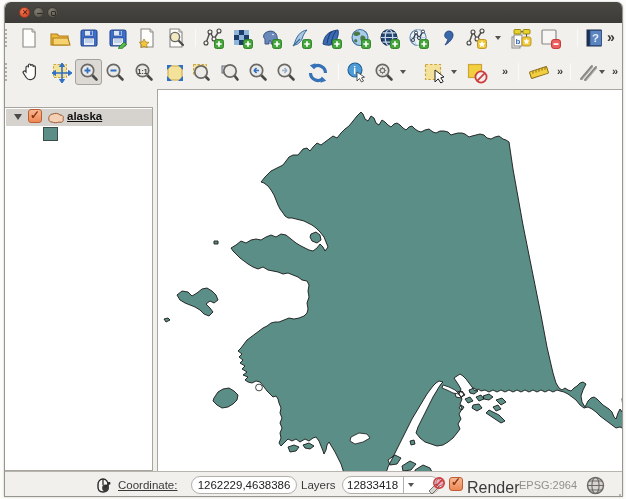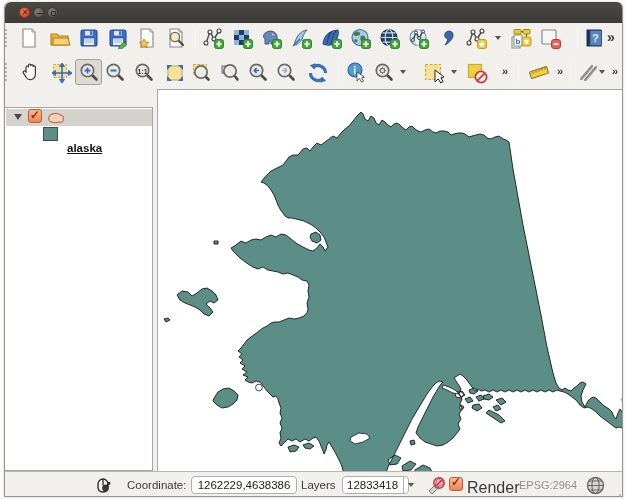--- a/index.html
+++ b/index.html
@@ -23,26 +23,26 @@
 .drop { position:absolute; width:0; height:0; border-left:3.5px solid transparent; border-right:3.5px solid transparent; border-top:4.5px solid #55534f; }
 #main { position:absolute; left:0; top:86px; width:626px; height:384px; background:#f2f0ed; }
 #lpanel-head { position:absolute; left:0; top:0; width:155px; height:21px; }
 #lpanel-title { position:absolute; left:5px; top:4px; font-size:11.5px; color:#3a3a3a; }
 .phbtn { position:absolute; top:6px; width:11px; height:11px; border:1px solid #8a8781; border-radius:2px; background:#f5f3f0; }
 #ptree { position:absolute; left:3px; top:21px; width:149px; height:364px; background:#ffffff; border:1px solid #a8a5a0; }
 #selrow { position:absolute; left:1px; top:1px; width:146px; height:17px; background:#d6d3ce; }
 #expander { position:absolute; left:9px; top:6px; width:0; height:0; border-left:4.5px solid transparent; border-right:4.5px solid transparent; border-top:6px solid #4a4a48; }
 #lcheck { position:absolute; left:23px; top:1px; width:14px; height:14px; border-radius:3px; background:linear-gradient(#f6b993,#ee8755); border:1px solid #c05c35; }
 #lcheckmark { position:absolute; left:1px; top:-2px; font-size:12px; font-weight:bold; color:#8e3613; }
-#alaska { position:absolute; left:62px; top:2px; font-size:11.5px; font-weight:bold; color:#111; text-decoration:underline;margin-top:32px; }
+#alaska { position:absolute; left:62px; top:2px; font-size:11.5px; font-weight:bold; color:#111; text-decoration:underline; }
 #swatch { position:absolute; left:38px; top:19px; width:15px; height:14px; background:#5a8e86; border:1px solid #3c4c48; }
 #canvas { position:absolute; left:156px; top:3px; width:466px; height:382px; background:#ffffff; border-left:1px solid #aaa7a2; border-top:1px solid #aaa7a2; }
 #statusbar { position:absolute; left:4px; top:471px; width:619px; height:26px; background:#f2f0ed; border-top:1px solid #b8b5b0; }
 .slabel { position:absolute; font-size:11.5px; color:#3a3a3a; top:7px; }
-.sinput { position:absolute; top:4px; height:18px; background:#fff; border:1px solid #b3b0ab; border-radius:4px; font-size:11.5px; color:#222; text-align:center; line-height:16px; }
+.sinput { position:absolute; top:4px; height:18px; background:#fff; border:1px solid #b3b0ab; border-radius:9px; font-size:11.5px; color:#222; text-align:center; line-height:16px; }
 #epsg { position:absolute; left:514px; top:7px; font-size:11px; color:#92908c; }
 </style>
 </head>
 <body>
 <div id="win">
     <div id="abs">
   <div id="titlebar">
     <div class="wbtn" id="btn-close">
           <div class="wsym" style="color:#4a1608;top:0px;">✕</div>
         </div>
@@ -326,24 +326,24 @@
       </svg>
     </div>
   </div>
   <div id="statusbar">
   <svg class="ticon" style="left:90px;top:5px;position:absolute;" width="16" height="17" viewBox="0 0 16 17">
           <path d="M8,2 C5,2 3,4.5 3,7.5 L3,10 C3,13 5,15 8,15 C11,15 13,13 13,10 L13,7.5 C13,4.5 11,2 8,2 Z" fill="#f5f3f0" stroke="#2a2a28" stroke-width="1.4"></path>
           <path d="M8,2 L8,8" stroke="#2a2a28" stroke-width="1.3"></path>
           <circle cx="10.5" cy="11" r="3.4" fill="#3a3a38"></circle>
           <path d="M10,10.5 L15,5.5 M15,5.5 l-2.2,0.4 M15,5.5 l-0.4,2.2" stroke="#2a2a28" stroke-width="1.1"></path>
         </svg>
-  <div class="slabel" style="left:122px;">Coordinate:</div>
+  <div class="slabel" style="left:113px;text-decoration:underline;">Coordinate:</div>
   <div class="sinput" style="left:186px;width:106px;">1262229,4638386</div>
   <div class="slabel" style="left:296px;">Layers</div>
-  <div class="sinput" style="left:337px;width:67px;text-align:left;padding-left:4px;">12833418</div>
+  <div class="sinput" style="left:337px;width:98px;text-align:left;padding-left:4px;">12833418</div>
   <div style="position:absolute;left:398px;top:4px;width:18px;height:18px;border-left:1px solid #b3b0ab;"></div>
   <div class="drop" style="left:403px;top:11px;"></div>
   <svg class="ticon" style="left:421px;top:4px;position:absolute;" width="20" height="18" viewBox="0 0 20 18">
           <path d="M3,15 L10,8 L13,11 L6,18 Z" fill="#d8d5d0" stroke="#555" stroke-width="0.8"></path>
           <path d="M10,8 C9,5 12,2 15,2 C13,4 14,5 16,5 C18,5 18,8 16,9 C14,10 12,10 13,11 Z" fill="#e8b0c0" stroke="#8a4a5a" stroke-width="0.8"></path>
           <circle cx="13" cy="7" r="5.2" fill="none" stroke="#d03c3c" stroke-width="1.6"></circle>
           <line x1="9.5" y1="10.5" x2="16.5" y2="3.5" stroke="#d03c3c" stroke-width="1.6"></line>
         </svg>
   <div style="position:absolute;left:444px;top:5px;width:14px;height:14px;border-radius:3px;background:linear-gradient(#f6b993,#ee8755);border:1px solid #c05c35;">
           <div style="position:absolute;left:1px;top:-3px;font-size:12px;font-weight:bold;color:#8e3613;">✓</div>

